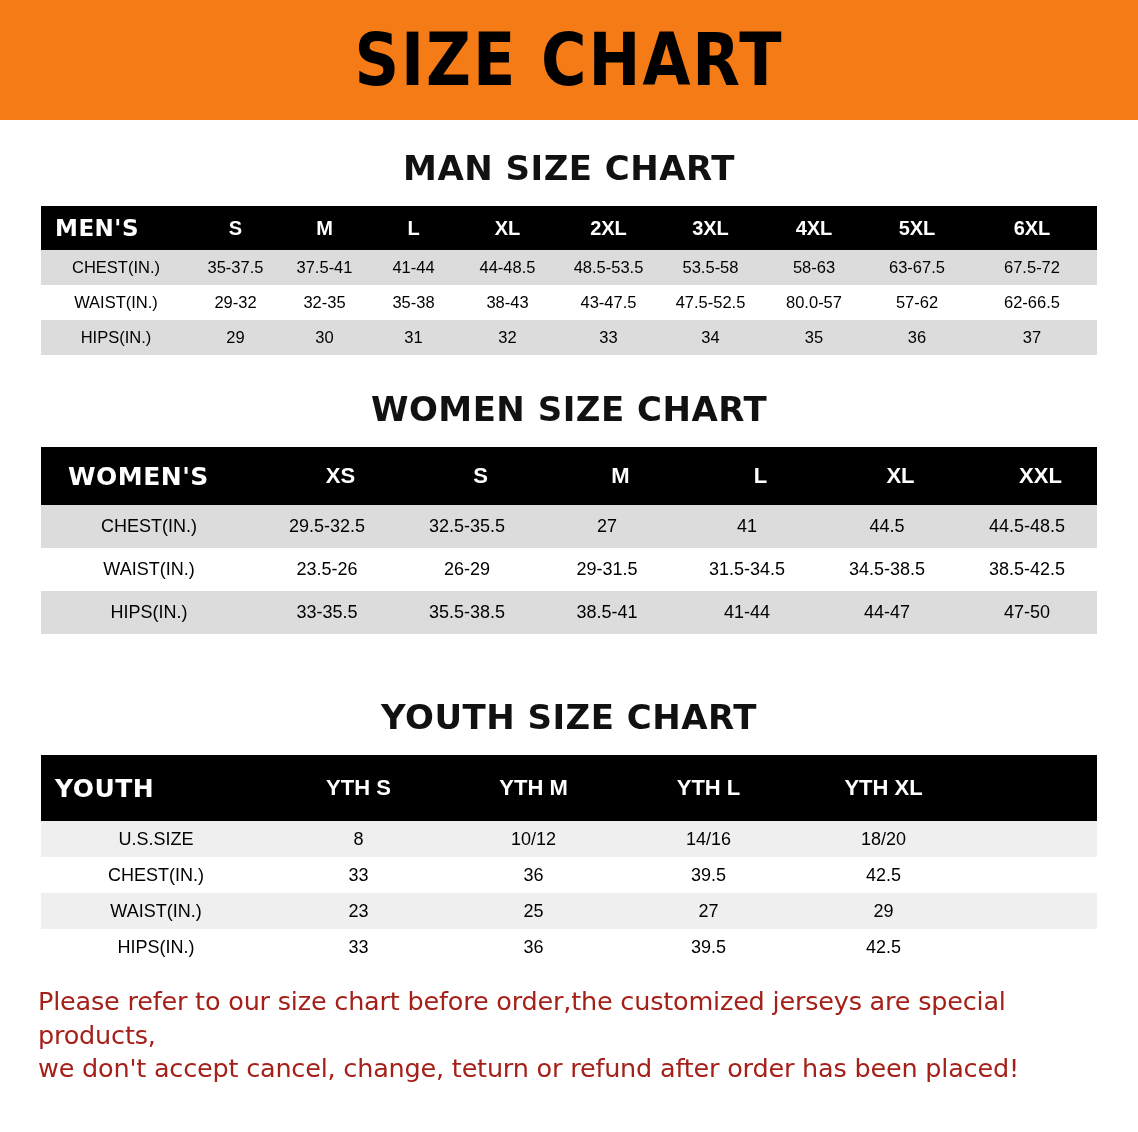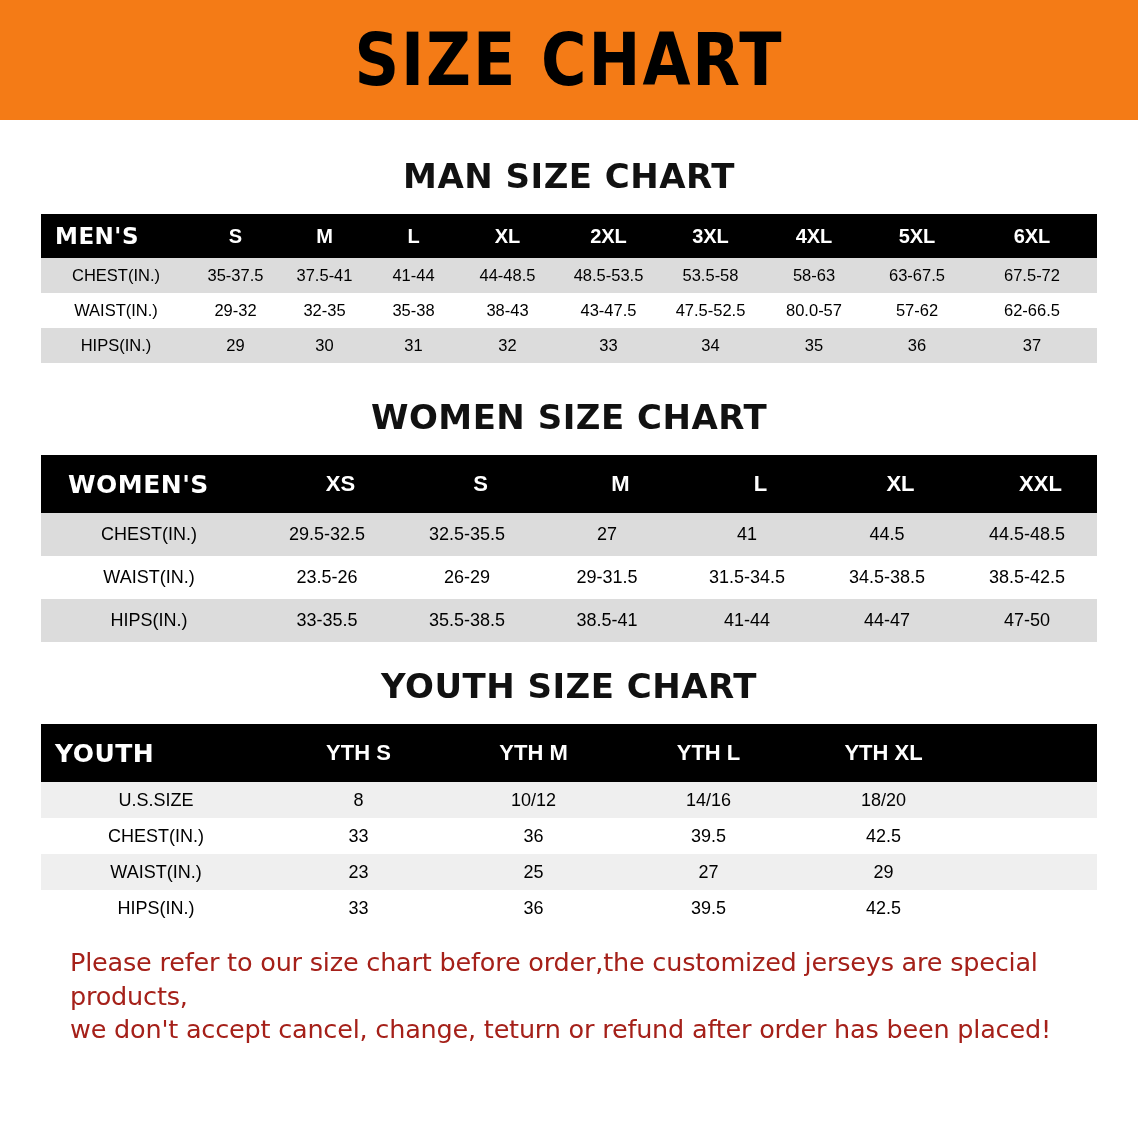--- a/index.html
+++ b/index.html
@@ -41,23 +41,23 @@
   }
   
   .section-heading {
     text-align: center;
     font-family: "DejaVu Sans", sans-serif;
     font-weight: bold;
     font-size: 34px;
     letter-spacing: 0.5px;
     color: #111;
   }
-  #man-heading { margin-top: 36px; }
+  #man-heading { margin-top: 28px; }
   #women-heading { margin-top: 34px; }
-  #youth-heading { margin-top: 24px; }
+  #youth-heading { margin-top: 63px; }
 
   
   table {
     border-collapse: collapse;
     table-layout: fixed;
   }
   .chart-table {
     margin: 18px auto 0 auto;
   }
   .chart-table th, .chart-table td {
@@ -93,34 +93,34 @@
   #men-table tbody td.rowhead { font-size: 16.5px; }
 
   
   #women-table { width: 1056px; }
   #women-table thead th { height: 58px; font-size: 22px; padding-left: 27px; }
   #women-table thead th.corner { font-size: 25px; }
   #women-table tbody td { height: 43px; font-size: 18px; }
 
   
   #youth-table { width: 1056px; }
-  #youth-table thead th { height: 58px; font-size: 22px; }
+  #youth-table thead th { height: 66px; font-size: 22px; }
   #youth-table thead th.corner { font-size: 25px; }
   #youth-table tbody td { height: 36px; font-size: 18px; }
 
   
   .note {
     margin: 20px 38px 0 38px;
     color: #a52019;
     font-family: "DejaVu Sans", sans-serif;
     font-size: 25.5px;
     line-height: 1.32;
     letter-spacing: -0.2px;
   }
-  .note-line { display: block; margin-left: 32px; }
+  .note-line { display: block; }
 </style>
 </head>
 <body>
 
 <div class="page">
 
   <div class="banner">
     <div class="banner-title">SIZE CHART</div>
   </div>
 

